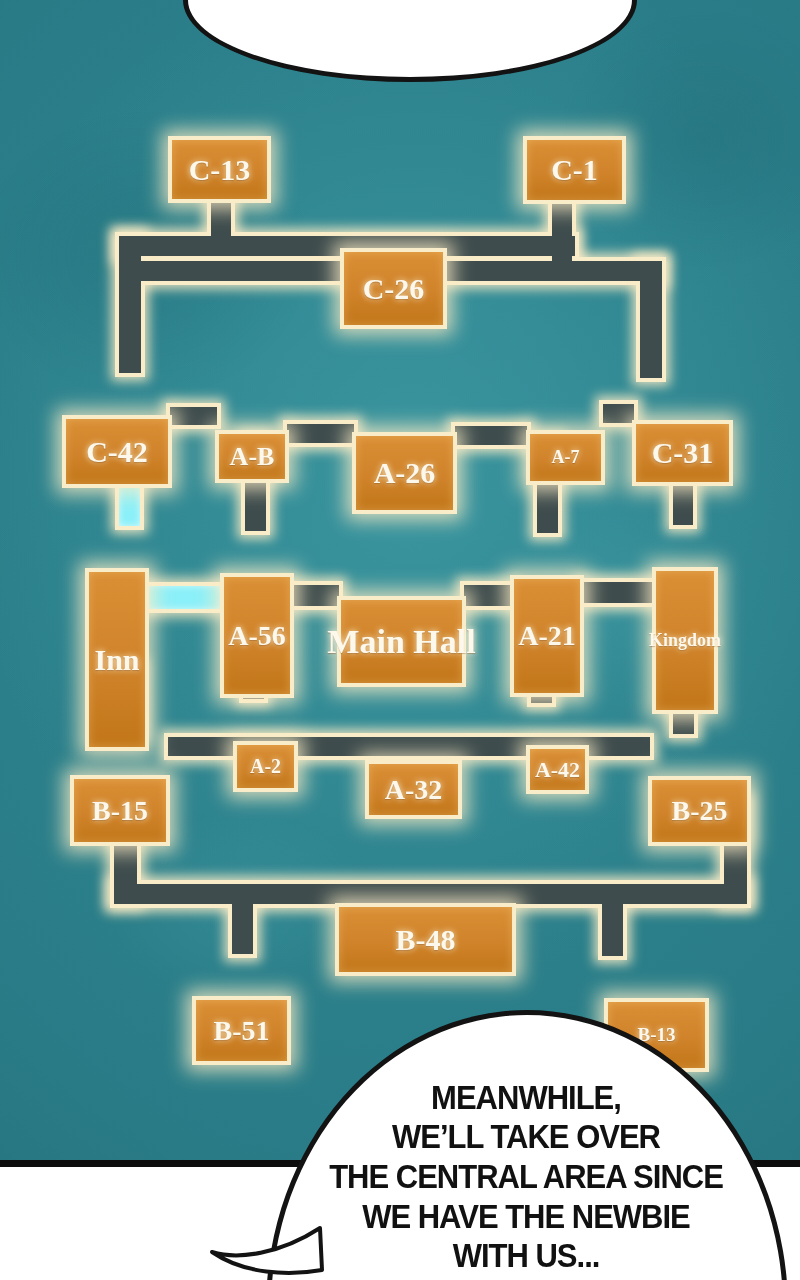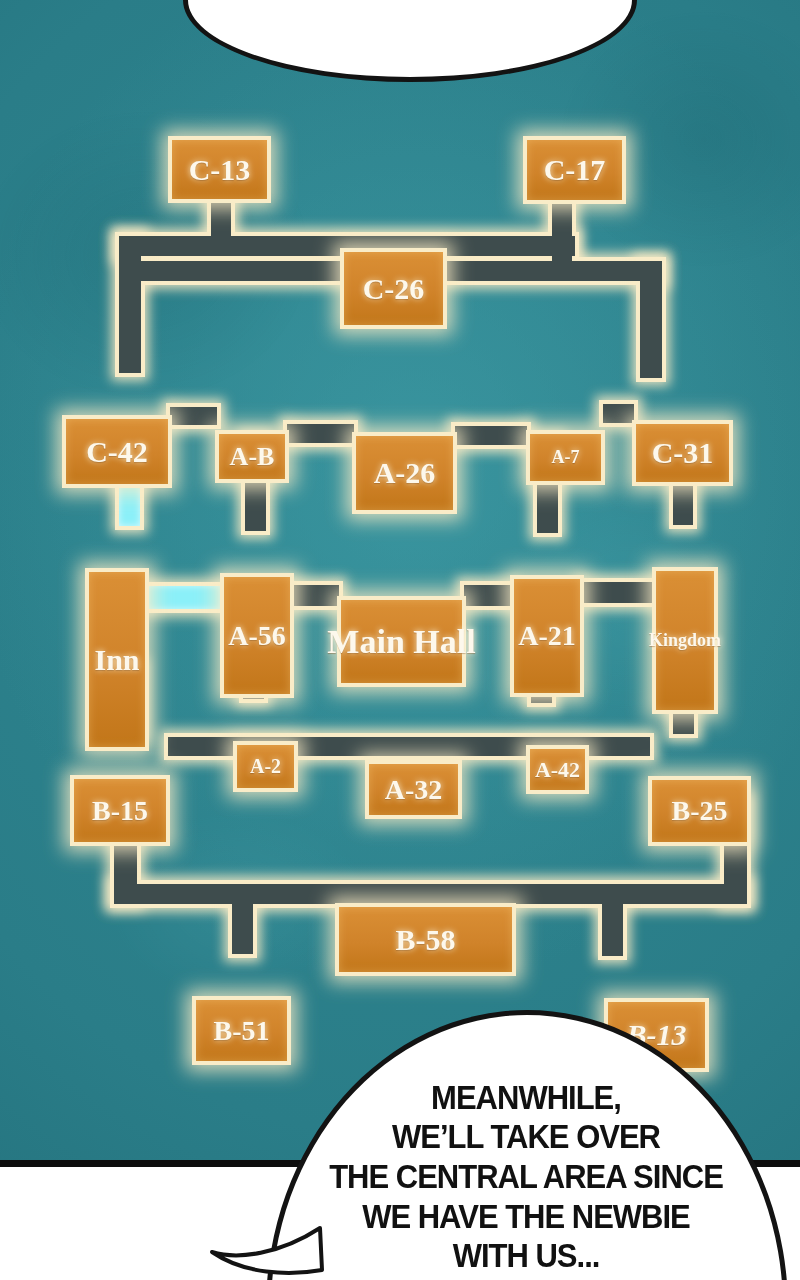--- a/index.html
+++ b/index.html
@@ -109,21 +109,21 @@
       <div class="line-core" style="left: 168px; top: 737px; width: 482px; height: 19px;"></div>
       <div class="line-core" style="left: 114px; top: 800px; width: 23px; height: 102px;"></div>
       <div class="line-core" style="left: 724px; top: 800px; width: 23px; height: 102px;"></div>
       <div class="line-core" style="left: 114px; top: 884px; width: 633px; height: 20px;"></div>
       <div class="line-core" style="left: 232px; top: 902px; width: 21px; height: 52px;"></div>
       <div class="line-core" style="left: 602px; top: 902px; width: 21px; height: 54px;"></div>
       <div class="node" style="left: 168px; top: 92px; width: 103px; height: 67px;">
         <span style="font-size: 30px;">C-13</span>
       </div>
       <div class="node" style="left: 523px; top: 92px; width: 103px; height: 68px;">
-        <span style="font-size: 30px;">C-17</span>
+        <span style="font-size: 30px;">C-1</span>
       </div>
       <div class="node" style="left: 340px; top: 204px; width: 107px; height: 81px;">
         <span style="font-size: 30px;">C-26</span>
       </div>
       <div class="node" style="left: 62px; top: 371px; width: 110px; height: 73px;">
         <span style="font-size: 30px;">C-42</span>
       </div>
       <div class="node" style="left: 215px; top: 386px; width: 74px; height: 53px;">
         <span style="font-size: 26px;">A-B</span>
       </div>
@@ -160,27 +160,27 @@
       <div class="node" style="left: 526px; top: 701px; width: 63px; height: 49px;">
         <span style="font-size: 22px;">A-42</span>
       </div>
       <div class="node" style="left: 70px; top: 731px; width: 100px; height: 71px;">
         <span style="font-size: 28px;">B-15</span>
       </div>
       <div class="node" style="left: 648px; top: 732px; width: 103px; height: 70px;">
         <span style="font-size: 28px;">B-25</span>
       </div>
       <div class="node" style="left: 335px; top: 859px; width: 181px; height: 73px;">
-        <span style="font-size: 30px;">B-58</span>
+        <span style="font-size: 30px;">B-48</span>
       </div>
       <div class="node" style="left: 192px; top: 952px; width: 99px; height: 69px;">
         <span style="font-size: 28px;">B-51</span>
       </div>
       <div class="node" style="left: 604px; top: 954px; width: 105px; height: 74px;">
-        <span style="font-size: 30px; font-style: italic;">B-13</span>
+        <span style="font-size: 19px;">B-13</span>
       </div>
     </div>
 
   <div id="divider"></div>
   <div id="bottom-white"></div>
 
   <div id="bubble-top" class="bubble"></div>
   <div id="bubble-bottom" class="bubble"></div>
   <svg id="bubble-tail" width="120" height="60" viewBox="0 0 120 60">
     <path d="M112,6 C72,32 30,38 4,30 C36,52 80,54 114,48 Z" fill="#ffffff" stroke="#131313" stroke-width="4" stroke-linejoin="round"></path>

